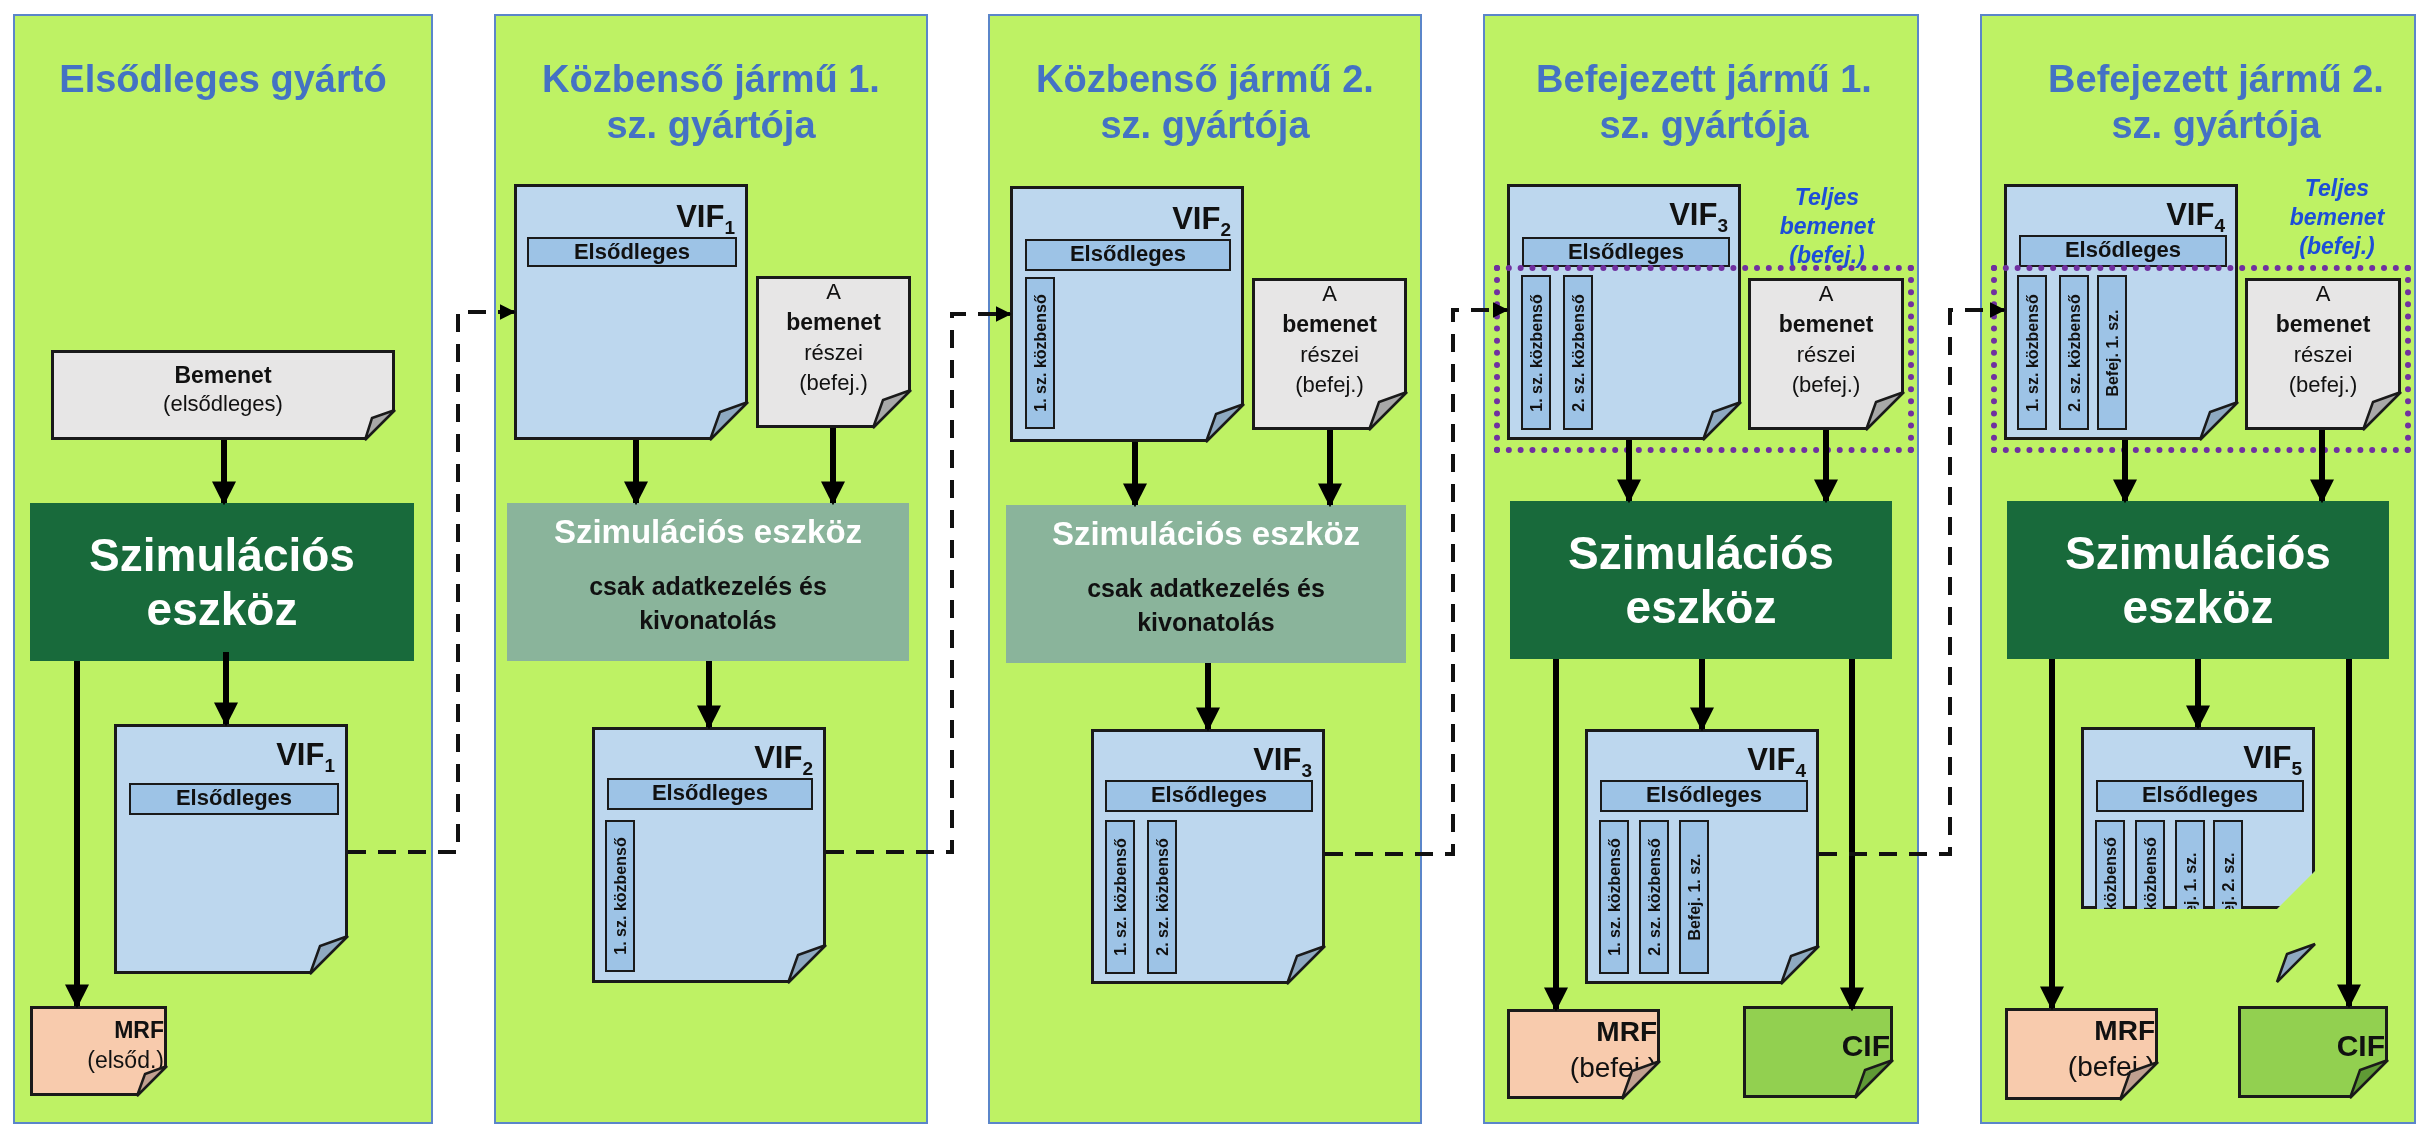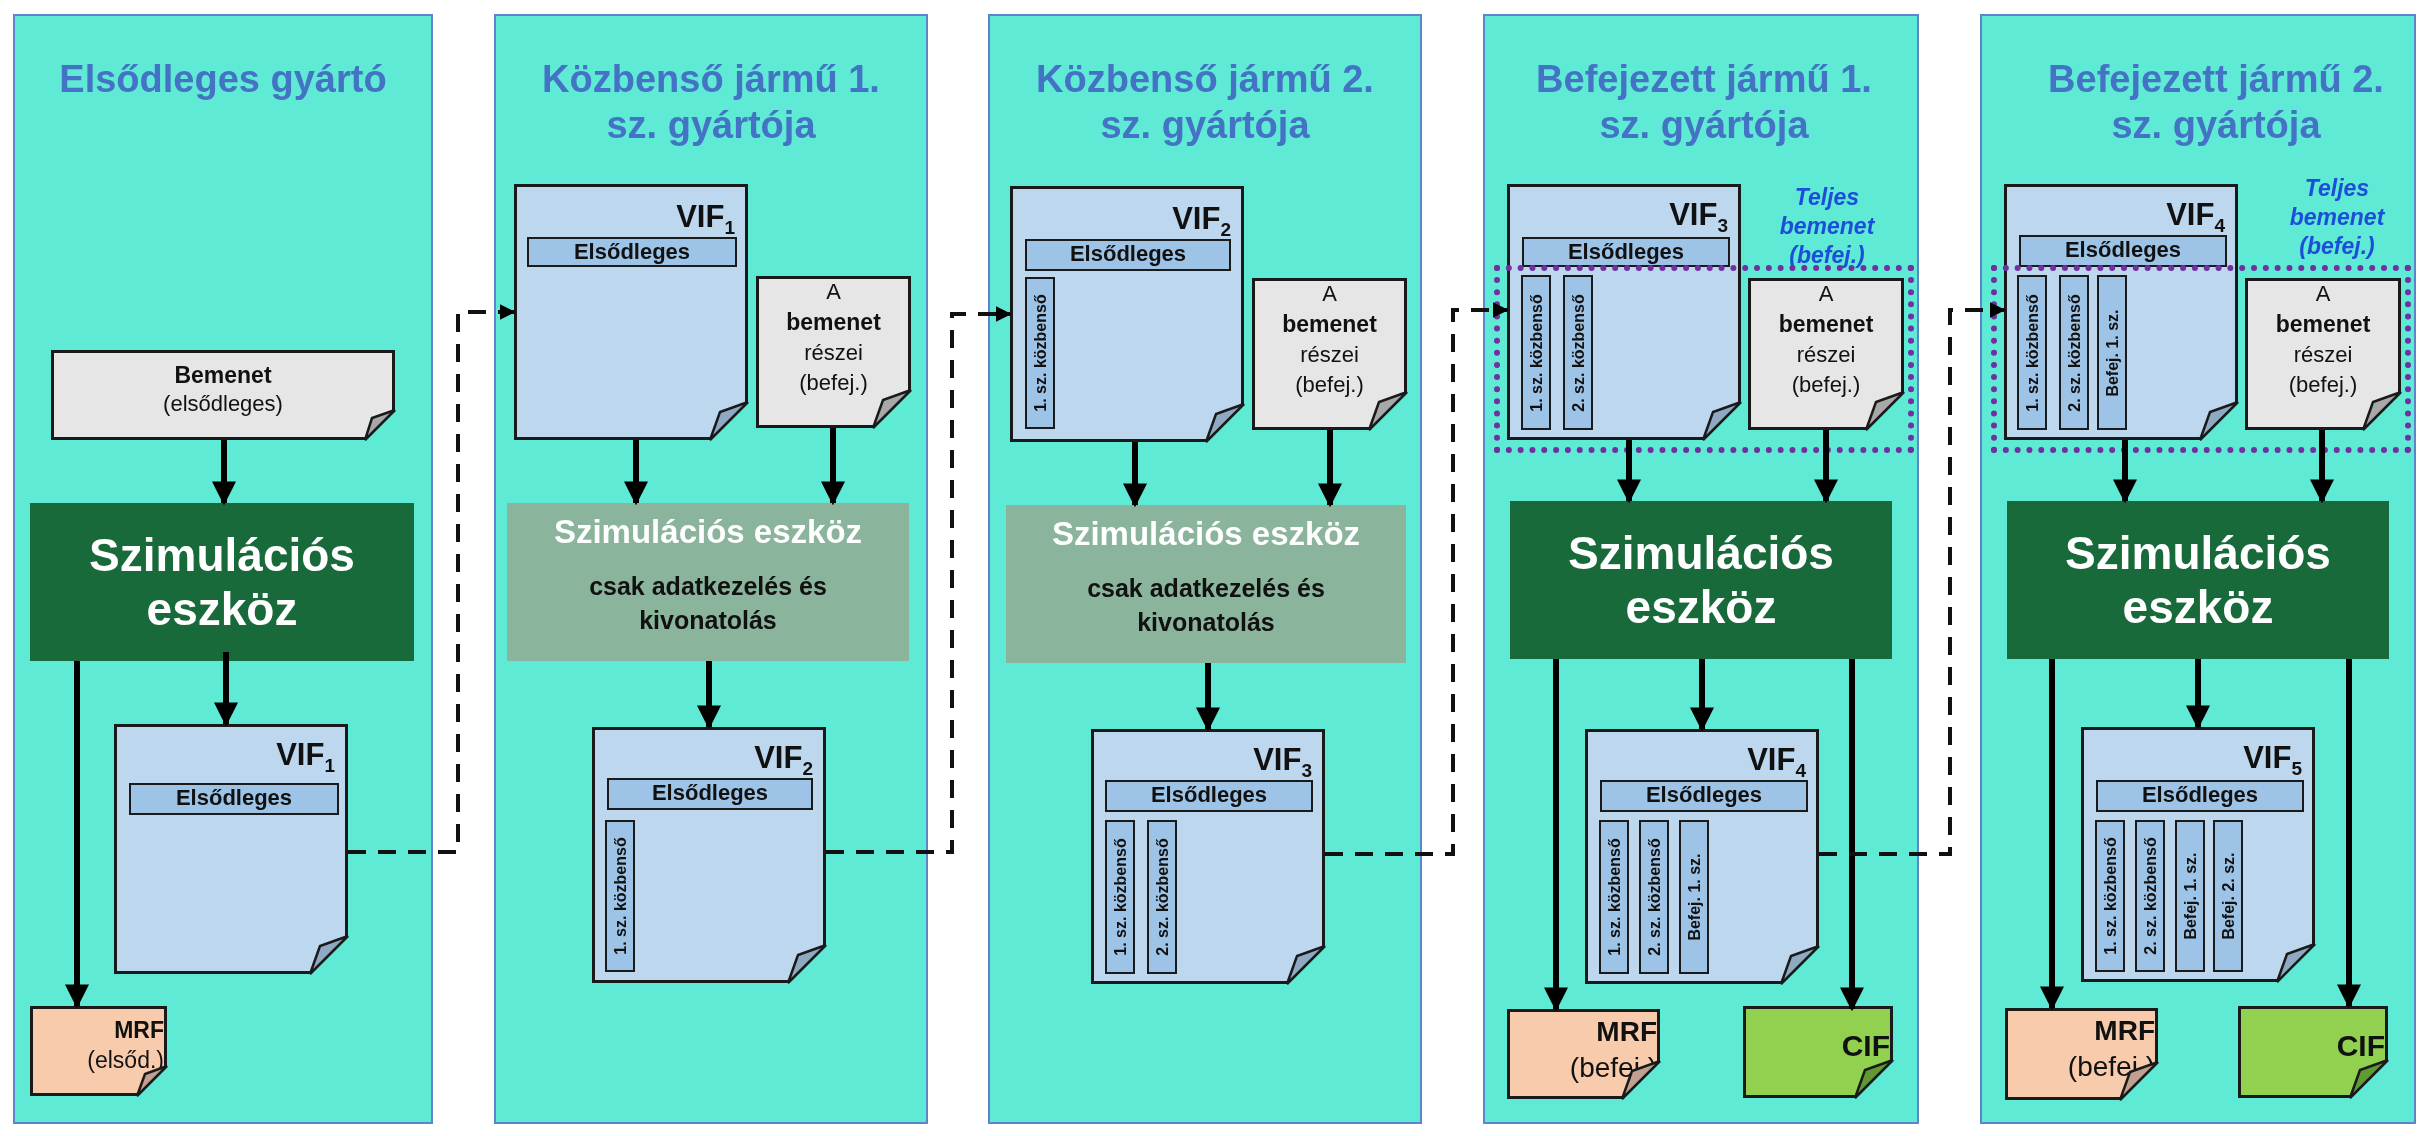--- a/index.html
+++ b/index.html
@@ -1,20 +1,20 @@
 <!DOCTYPE html>
 <html><head>
 <meta charset="utf-8">
 <style>
   html, body { margin: 0; padding: 0; background: #ffffff; }
   body { width: 2425px; height: 1136px; position: relative; overflow: hidden;
          font-family: "Liberation Sans", sans-serif; color: #111; }
 
   
-  .panel { position: absolute; box-sizing: border-box; border: 2px solid #5b86c9; background: #5eead4; }
+  .panel { position: absolute; box-sizing: border-box; border: 2px solid #5b86c9; background: #bef264; }
   .panel-title { position: absolute; left: 0; right: 0; text-align: center; color: #4472c4;
                  font-weight: bold; font-size: 38px; line-height: 46px; }
 
   
   .doc { position: absolute; box-sizing: border-box; border: 3px solid #1a1a1a;
          clip-path: polygon(0 0, 100% 0, 100% calc(100% - 38px), calc(100% - 38px) 100%, 0 100%); }
   .doc.small-fold { clip-path: polygon(0 0, 100% 0, 100% calc(100% - 30px), calc(100% - 30px) 100%, 0 100%); }
   .vif   { background: #bdd7ee; }
   .grey  { background: #e7e6e6; }
   .peach { background: #f8cbad; }
@@ -225,21 +225,21 @@
 </div>
 <div class="teljes" style="left:2262px;top:174px;width:150px;">
   <span>Teljes</span><br>
   <span>bemenet</span><br>
   <span>(befej.)</span>
 </div>
 <div class="dotted-frame" style="left:1991px;top:265px;width:420px;height:188px;"></div>
 <div class="sim-dark" style="left:2007px;top:501px;width:382px;height:158px;">
   <div><span>Szimulációs</span><br><span>eszköz</span></div>
 </div>
-<div class="doc vif" style="left:2081px;top:727px;width:234px;height:255px;">
+<div class="doc vif" style="left:2081px;top:727px;width:234px;height:182px;">
   <div class="vif-title" style="top:10px;"><span>VIF</span><sub>5</sub></div>
   <div class="primary-bar" style="left:12px;top:50px;width:208px;height:32px;">Elsődleges</div>
   <div class="layer" style="left:11px;top:90px;height:152px;">
       <span>1. sz. közbenső</span>
     </div>
   <div class="layer" style="left:51px;top:90px;height:152px;">
       <span>2. sz. közbenső</span>
     </div>
   <div class="layer" style="left:91px;top:90px;height:152px;">
       <span>Befej. 1. sz.</span>

